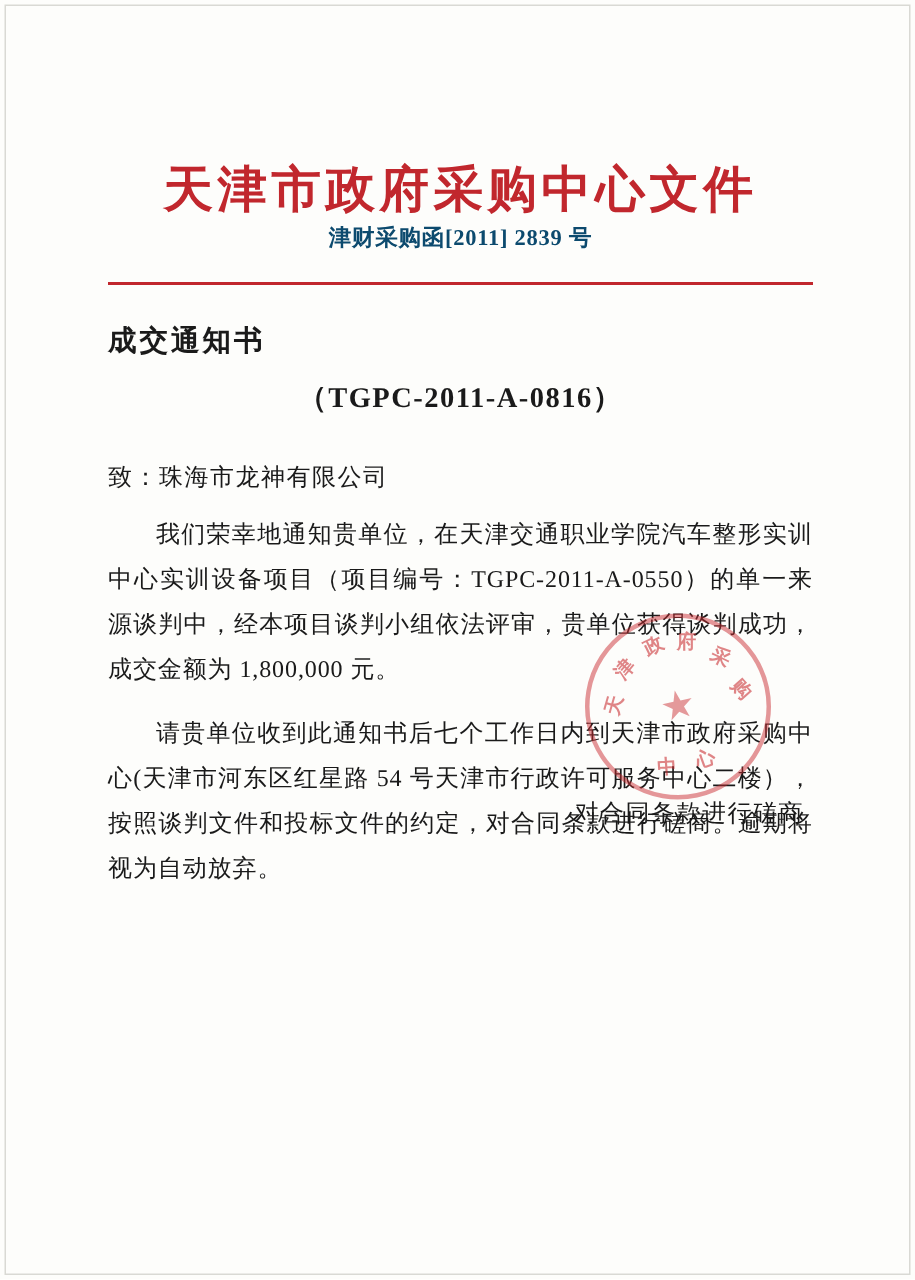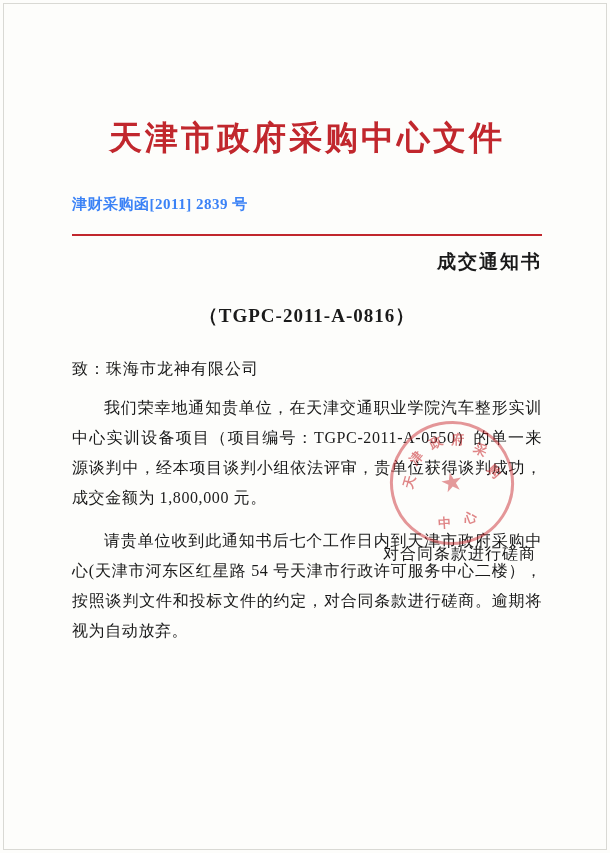--- a/index.html
+++ b/index.html
@@ -33,61 +33,61 @@
     top: 3px;
     right: 3px;
     bottom: 3px;
     border: 1px solid #d9d9d4;
     pointer-events: none;
   }
 
   .doc-body {
     position: absolute;
     left: 72px;
-    top: 12px;
+    top: 0;
     width: 470px;
     height: 673px;
   }
 
   .doc-title {
     margin-top: 104px;
     text-align: center;
     color: #c1272d;
     font-family: "DejaVu Serif", "Liberation Serif", serif;
     font-weight: bold;
     font-size: 33px;
     letter-spacing: 3px;
     white-space: nowrap;
   }
 
   .doc-number {
-    margin-top: 34px;
+    text-align: center;
     font-size: 15px;
     font-weight: bold;
     letter-spacing: 0.5px;
-    color: #3b82f6;
+    color: #0c4a6e;
   }
 
   .red-rule {
     margin: 20px 0 0 0;
     height: 2px;
     background: #c1272d;
     width: 100%;
   }
 
   .notice-title {
-    margin-top: 13px;
-    text-align: right;
+    margin-top: 24px;
+    text-align: left;
     font-size: 19px;
     font-weight: bold;
     letter-spacing: 2px;
   }
 
   .notice-code {
-    margin-top: 28px;
+    margin-top: 12px;
     text-align: center;
     font-size: 19px;
     font-weight: bold;
     letter-spacing: 1px;
     font-family: "Liberation Serif", serif;
   }
 
   .addressee {
     margin-top: 30px;
     font-size: 16px;

